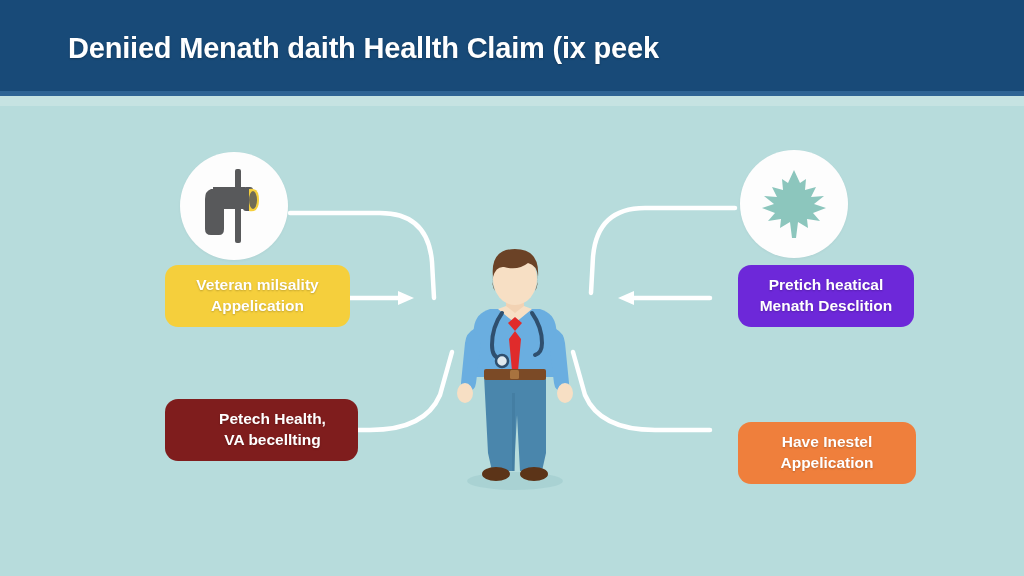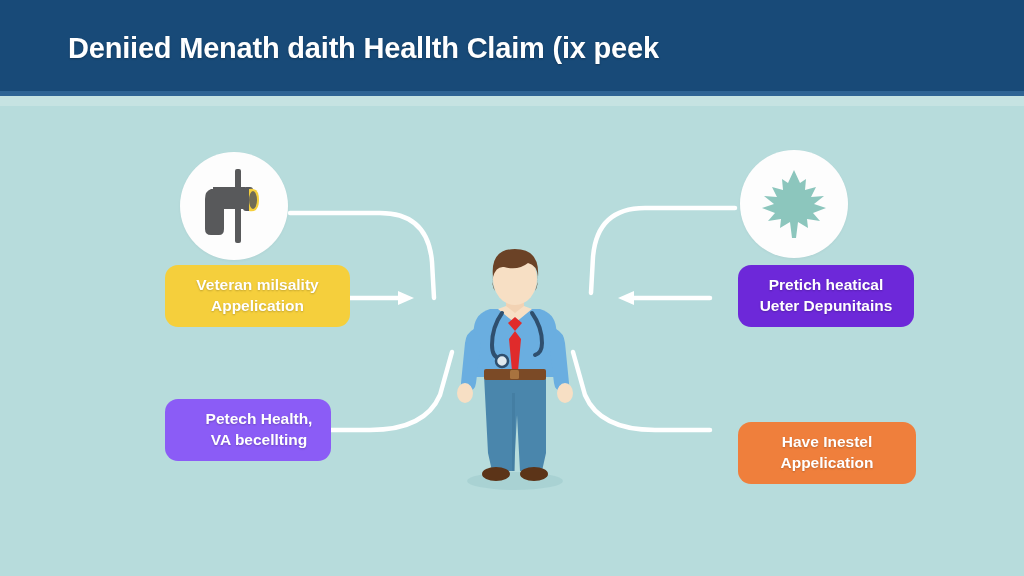--- a/index.html
+++ b/index.html
@@ -73,21 +73,21 @@
     font-weight:bold;
     line-height:1.33;
     text-align:center;
     padding:6px 14px;
     text-shadow:0 1px 2px rgba(0,0,0,0.22);
     margin-left:28px;
   }
   .label-box .ln { display:block; white-space:nowrap; }
 
   .box-tl { left:137px; top:265px; width:185px; height:62px; background:#f5cf3c; }
-  .box-bl { left:137px; top:399px; width:166px; height:62px; background:#8b5cf6;padding-left:36px; }
+  .box-bl { left:137px; top:399px; width:193px; height:62px; background:#7f1d1d;padding-left:36px; }
   .box-tr { left:710px; top:265px; width:176px; height:62px; background:#6d28d9; }
   .box-br { left:710px; top:422px; width:178px; height:62px; background:#ef7f3c; }
 
   
   .connectors {
     position:absolute; left:0; top:0;
     width:1024px; height:576px;
     pointer-events:none;
   }
 
@@ -153,21 +153,21 @@
     <span class="ln">Appelication</span>
   </div>
 
   <div class="label-box box-bl">
     <span class="ln">Petech Health,</span>
     <span class="ln">VA becellting</span>
   </div>
 
   <div class="label-box box-tr">
     <span class="ln">Pretich heatical</span>
-    <span class="ln">Ueter Depunitains</span>
+    <span class="ln">Menath Desclition</span>
   </div>
 
   <div class="label-box box-br">
     <span class="ln">Have Inestel</span>
     <span class="ln">Appelication</span>
   </div>
 
   <div class="person">
     <svg width="150" height="250" viewBox="0 0 150 250">
 

